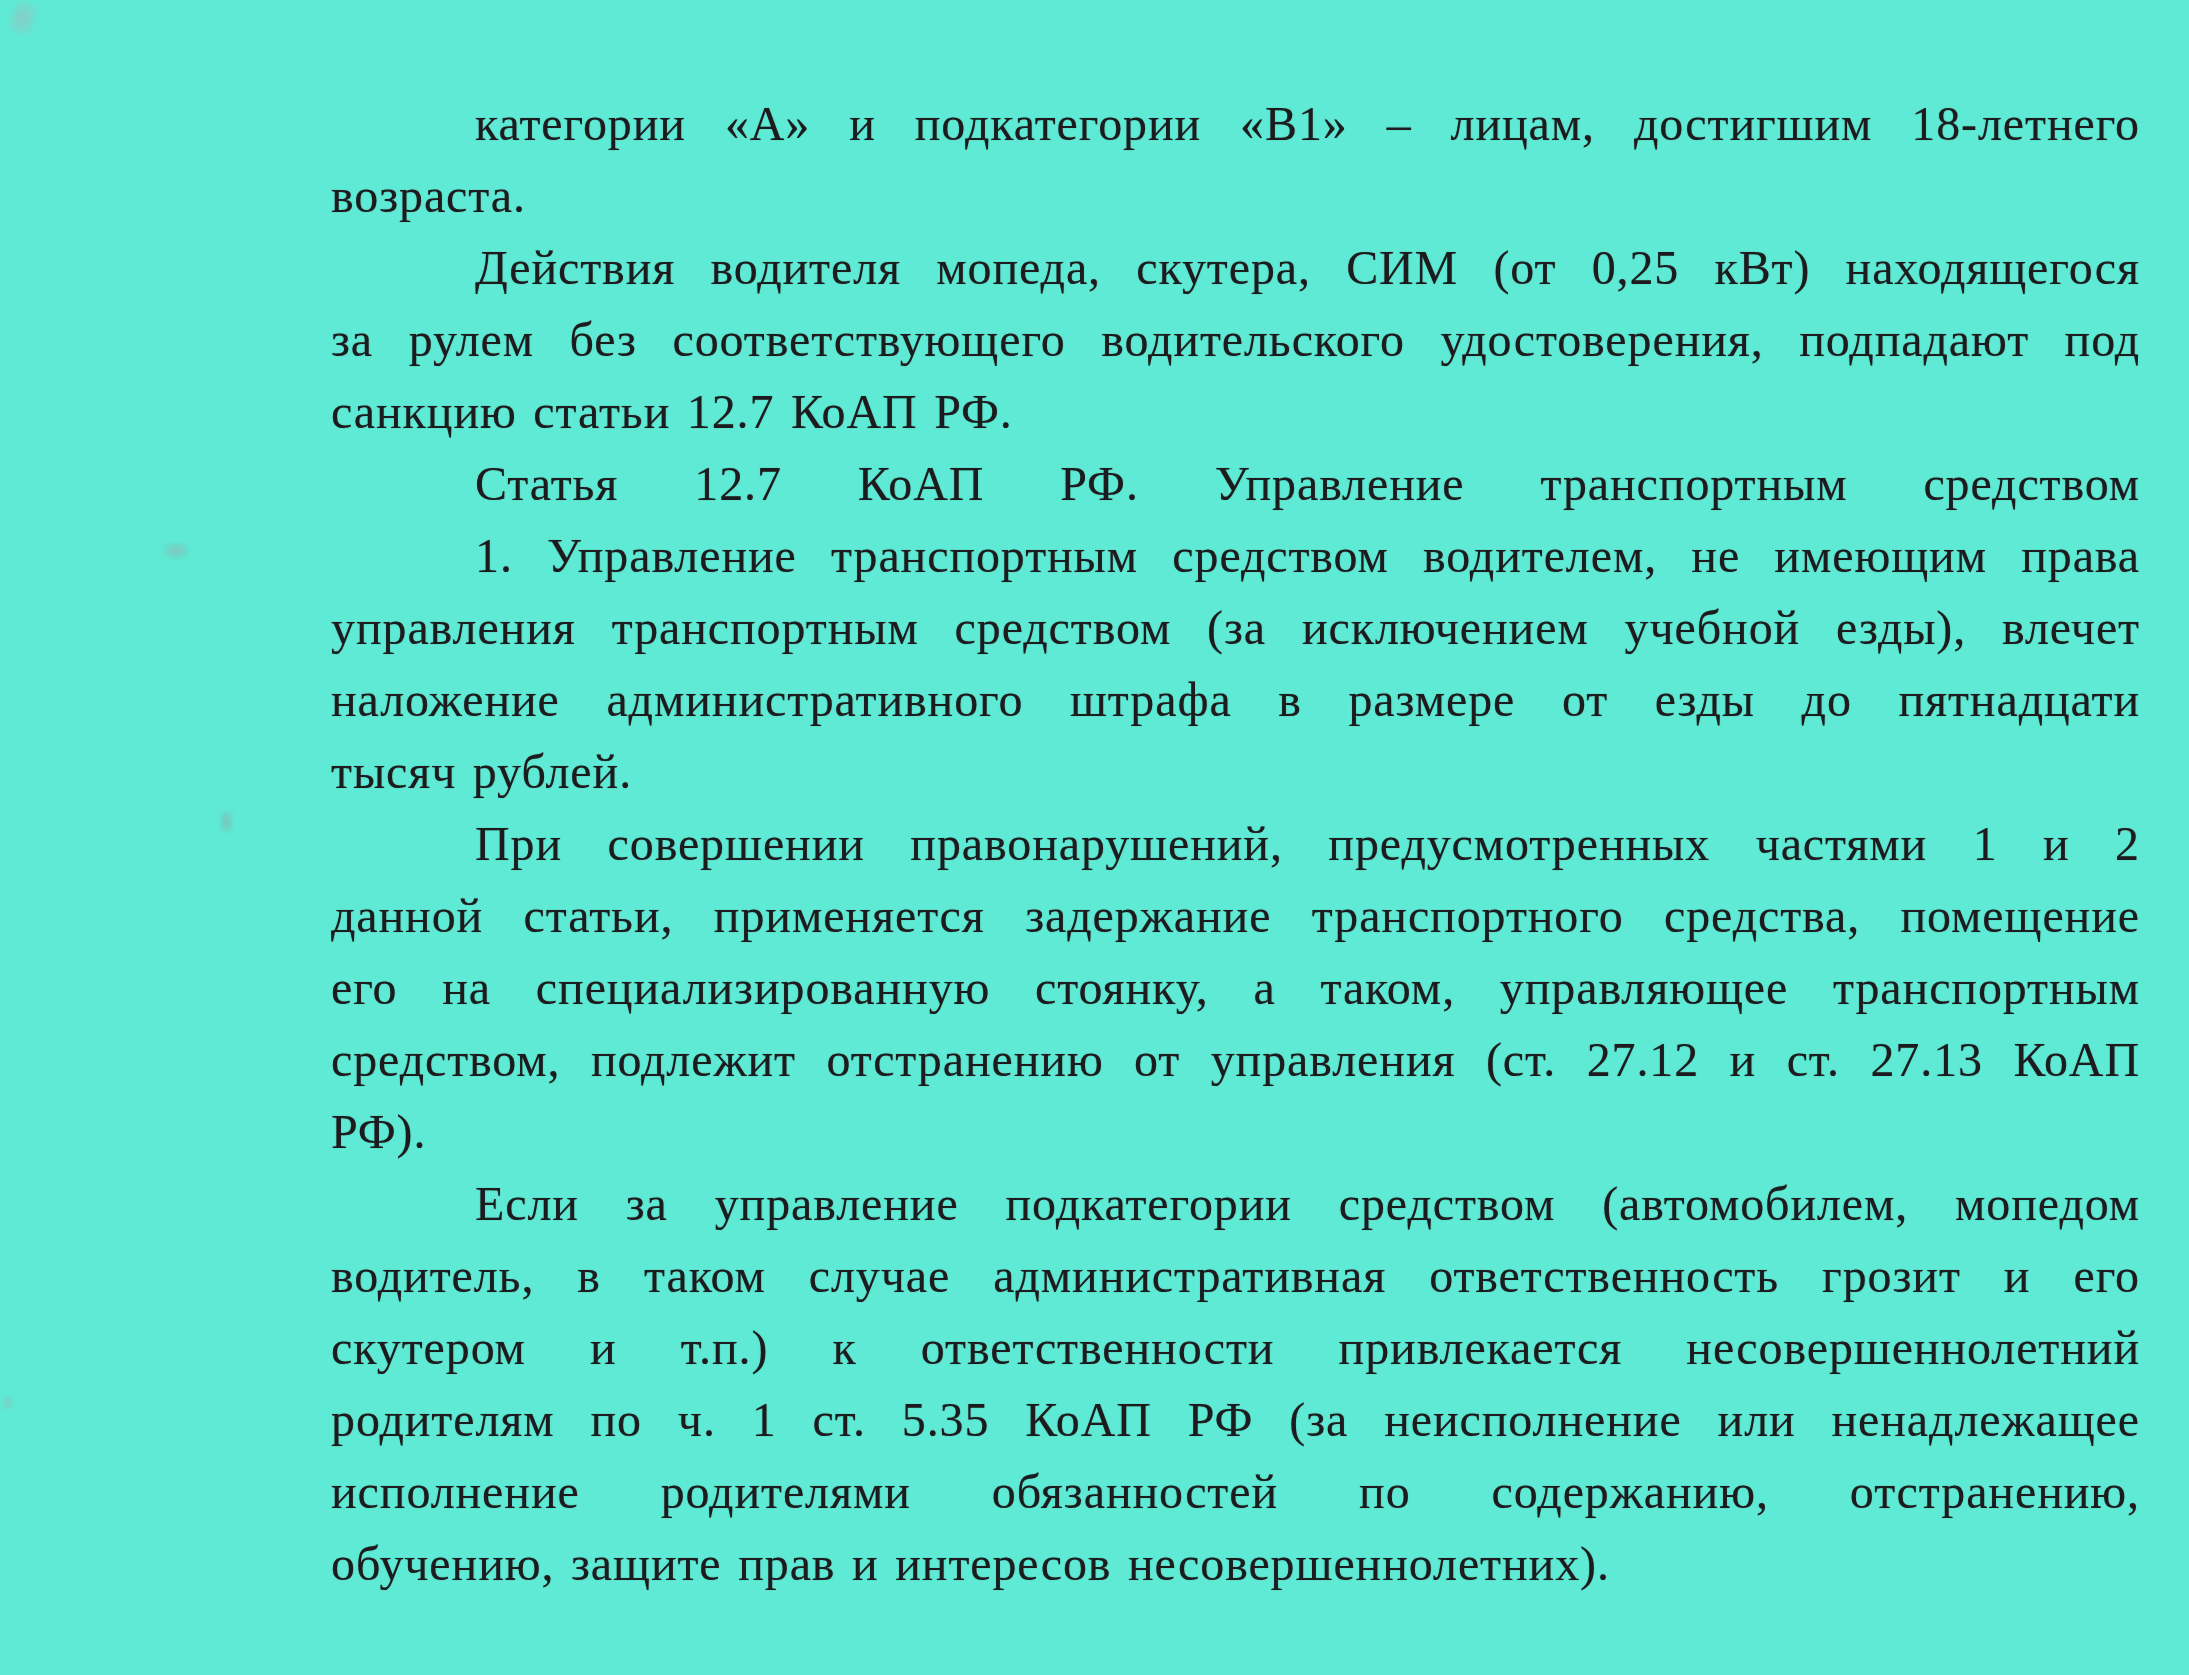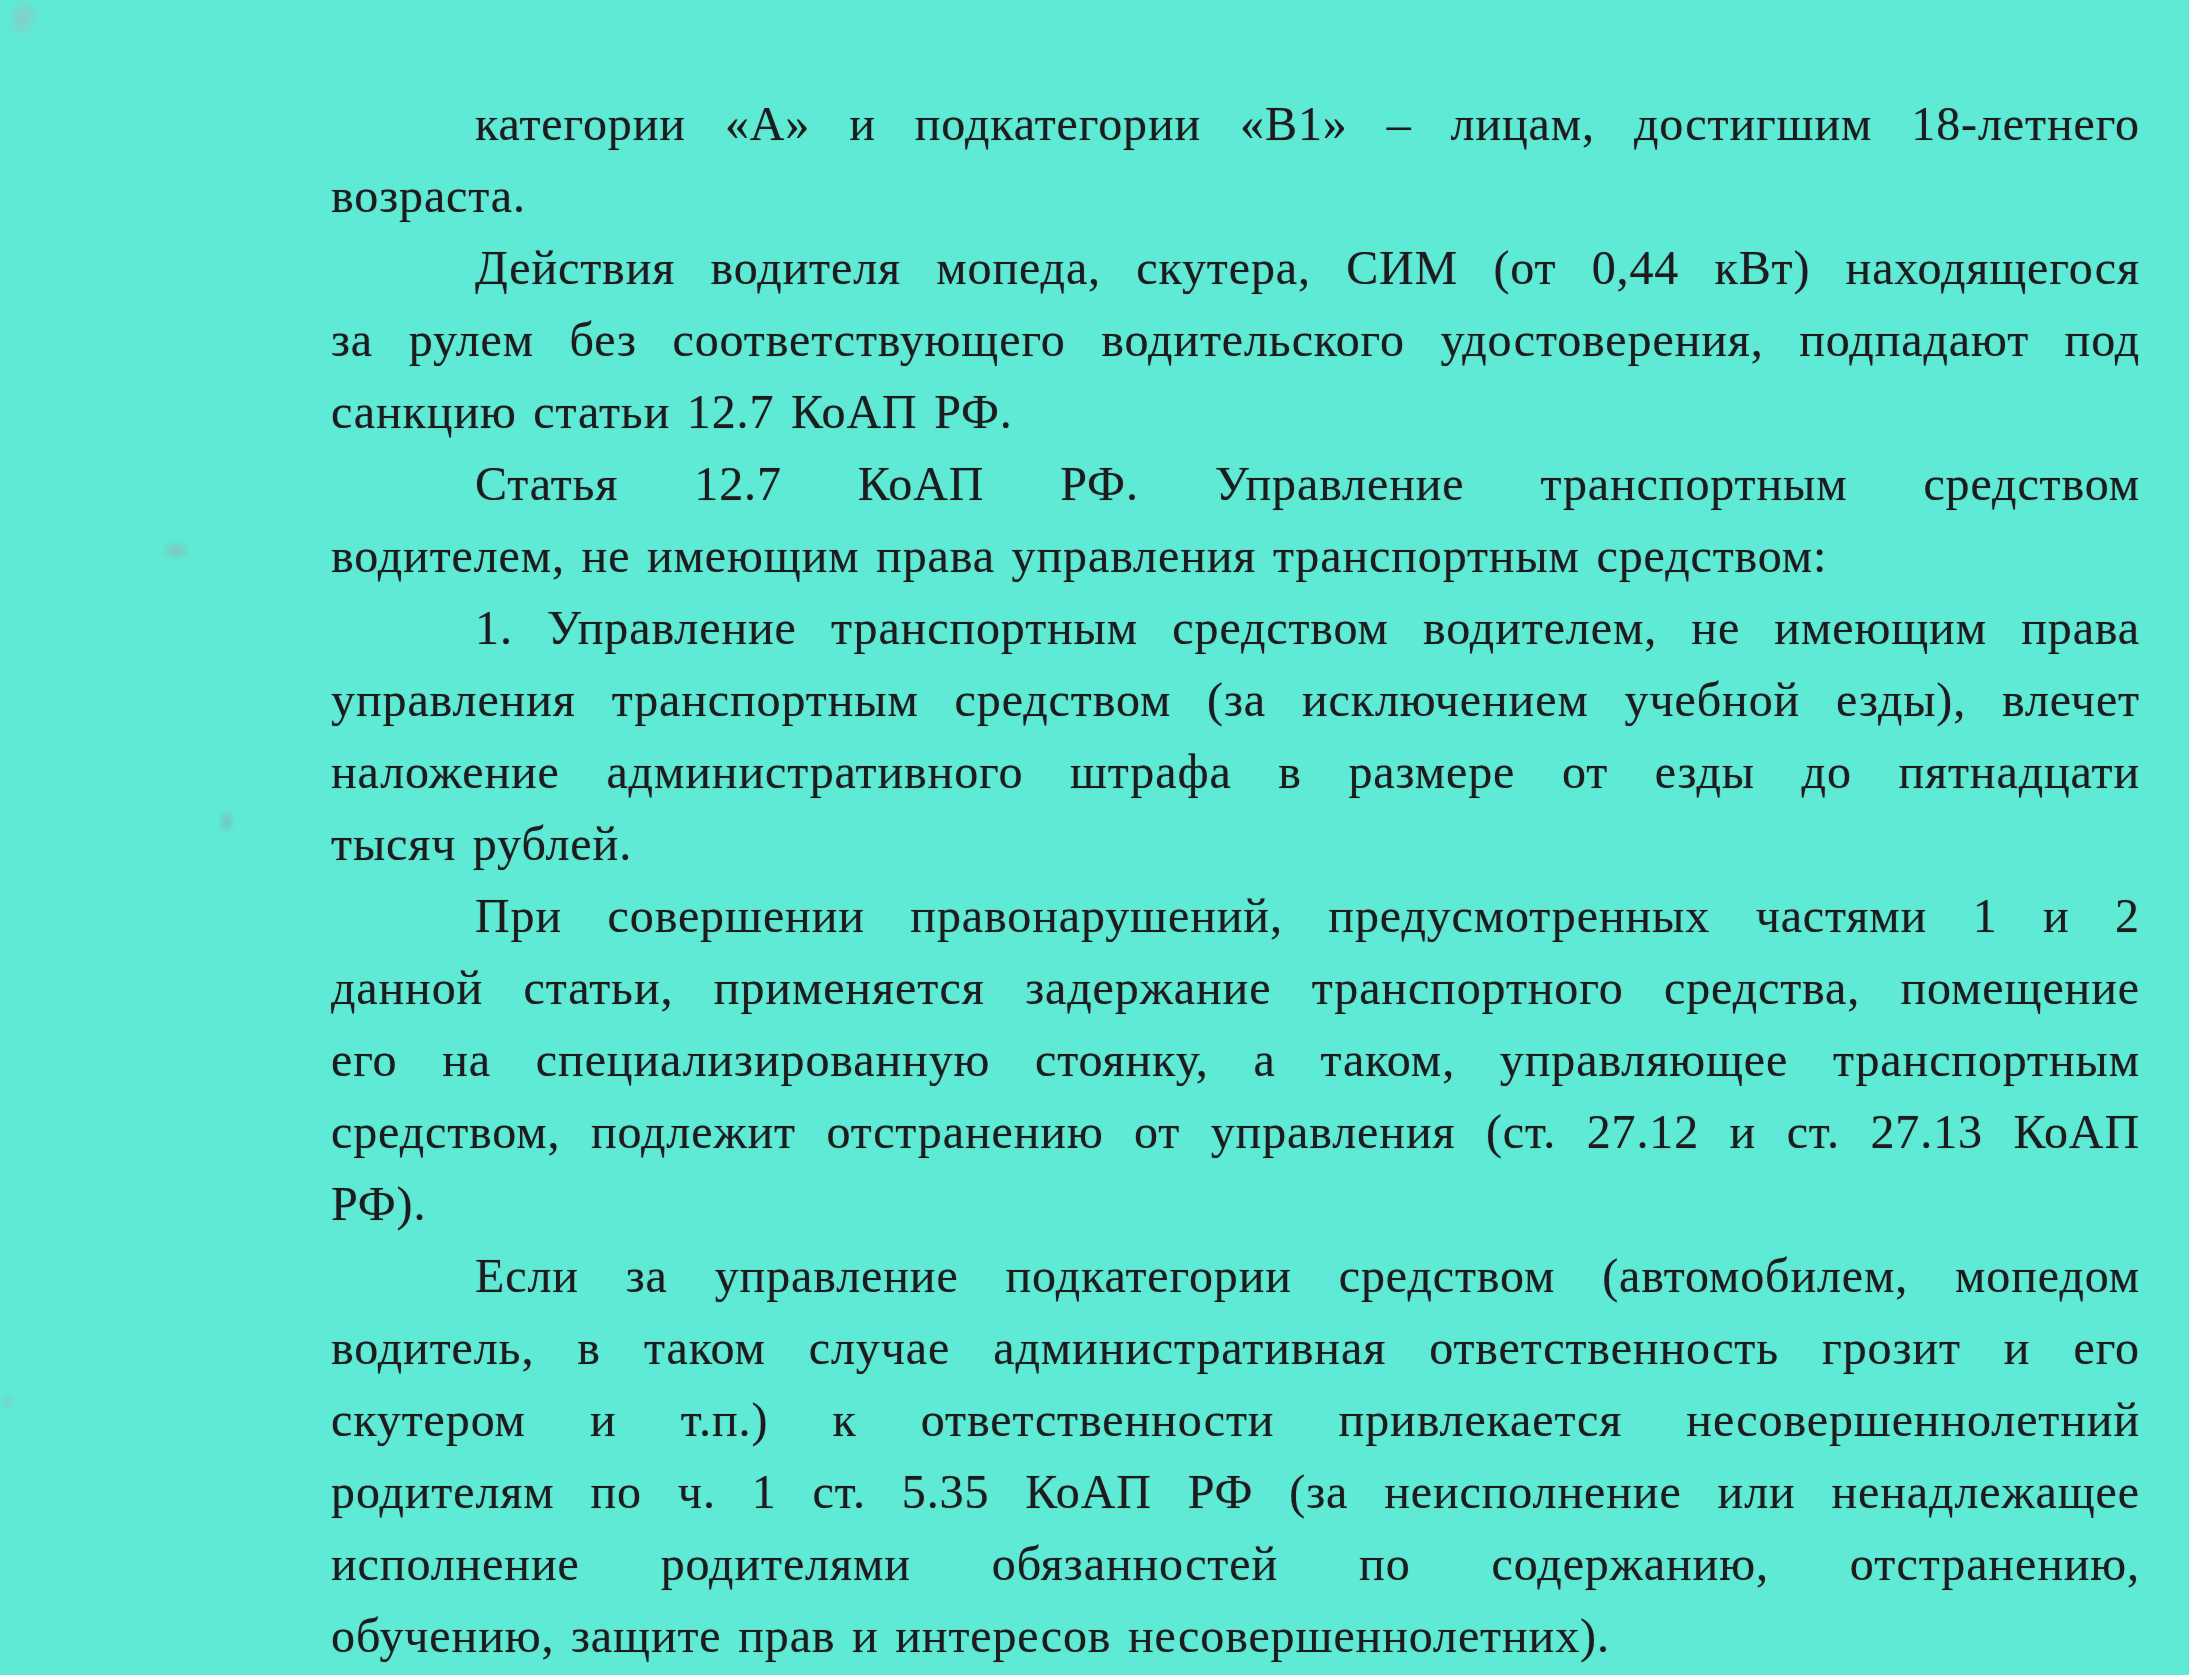--- a/index.html
+++ b/index.html
@@ -79,27 +79,26 @@
   <div class="scan-artifact artifact-corner"></div>
   <div class="scan-artifact artifact-mid"></div>
   <div class="scan-artifact artifact-low"></div>
   <div class="scan-artifact artifact-edge"></div>
   <div class="text-block" id="textBlock">
       <div class="paragraph">
         <div class="text-line indent">категории «А» и подкатегории «В1» – лицам, достигшим 18-летнего</div>
         <div class="text-line end">возраста.</div>
       </div>
       <div class="paragraph">
-        <div class="text-line indent">Действия водителя мопеда, скутера, СИМ (от 0,44 кВт) находящегося</div>
+        <div class="text-line indent">Действия водителя мопеда, скутера, СИМ (от 0,25 кВт) находящегося</div>
         <div class="text-line">за рулем без соответствующего водительского удостоверения, подпадают под</div>
         <div class="text-line end">санкцию статьи 12.7 КоАП РФ.</div>
       </div>
       <div class="paragraph">
         <div class="text-line indent">Статья 12.7 КоАП РФ. Управление транспортным средством</div>
-        <div class="text-line end">водителем, не имеющим права управления транспортным средством:</div>
       </div>
       <div class="paragraph">
         <div class="text-line indent">1. Управление транспортным средством водителем, не имеющим права</div>
         <div class="text-line">управления транспортным средством (за исключением учебной езды), влечет</div>
         <div class="text-line">наложение административного штрафа в размере от езды до пятнадцати</div>
         <div class="text-line end">тысяч рублей.</div>
       </div>
       <div class="paragraph">
         <div class="text-line indent">При совершении правонарушений, предусмотренных частями 1 и 2</div>
         <div class="text-line">данной статьи, применяется задержание транспортного средства, помещение</div>

